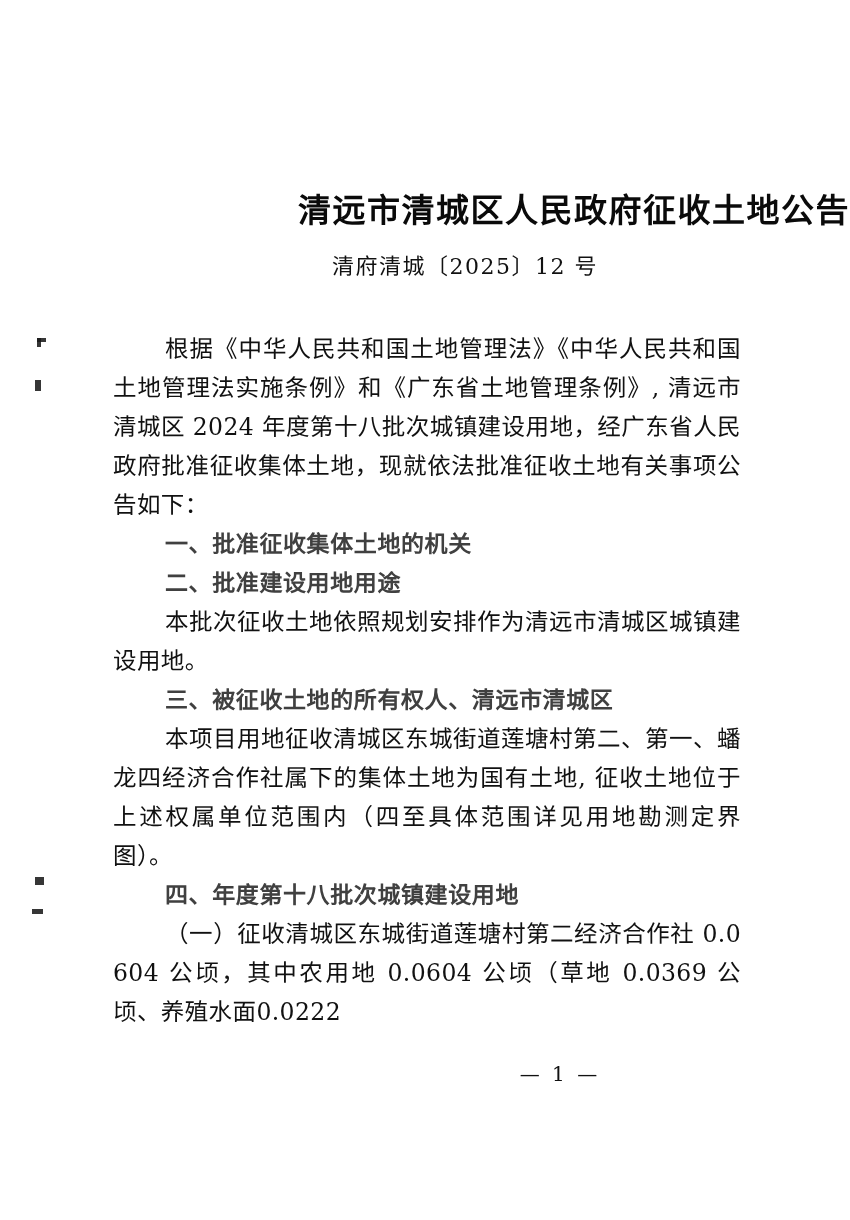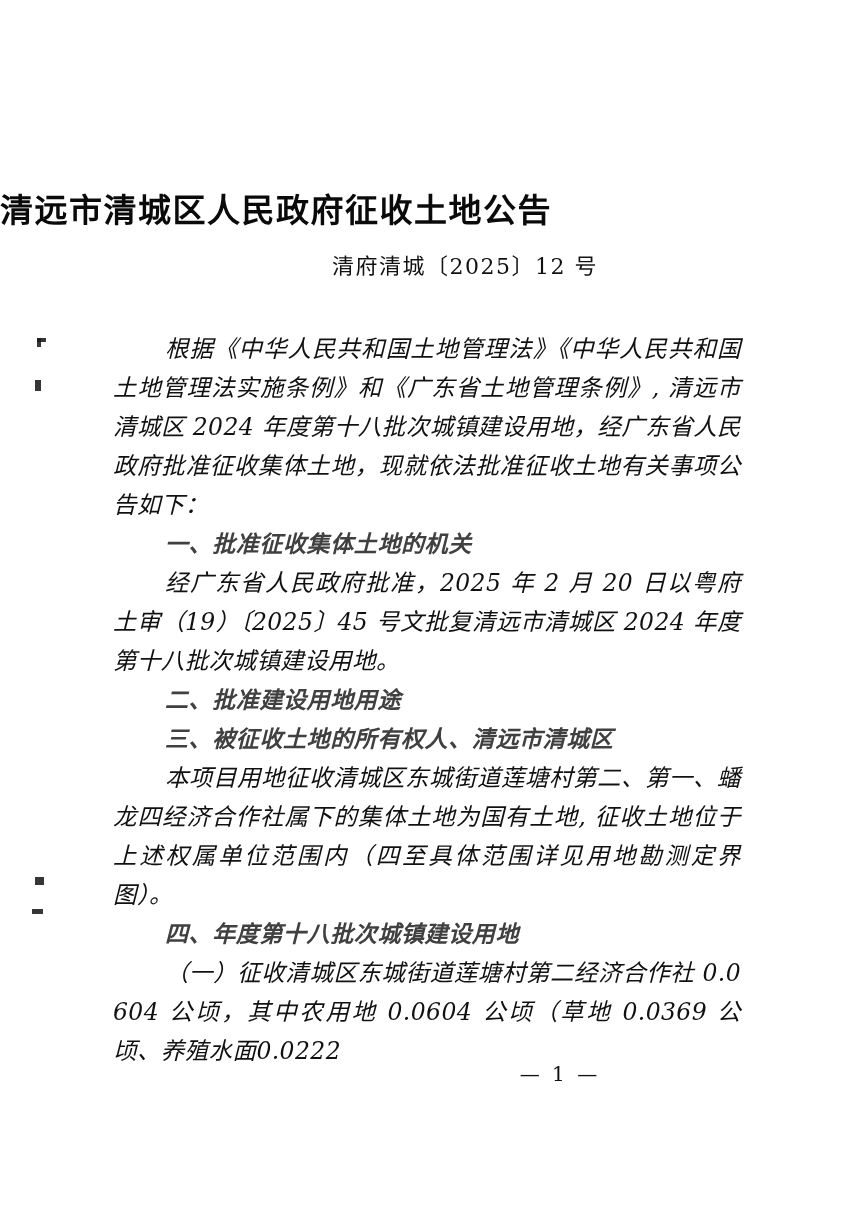--- a/index.html
+++ b/index.html
@@ -26,21 +26,21 @@
     height: 1220px;
     background: #ffffff;
   }
 
   
   .doc-title {
     position: absolute;
     left: 0;
     top: 167px;
     width: 850px;
-    text-align: left;
+    text-align: right;
     font-family: "DejaVu Serif", "Liberation Serif", serif;
     font-weight: 700;
     font-size: 33px;
     letter-spacing: 1.5px;
     line-height: 44px;
     color: #0a0a0a;
   }
 
   
   .doc-number {
@@ -55,21 +55,20 @@
     color: #111111;
     margin-left: 40px;
   }
 
   
   .body-block {
     position: absolute;
     left: 113px;
     top: 330px;
     width: 628px;
-    font-style: italic;
   }
 
   .para {
     font-size: 23.5px;
     line-height: 39px;
     text-align: justify;
     text-justify: inter-ideograph;
     text-indent: 52px;
     letter-spacing: 0.4px;
     margin: 0;
@@ -125,24 +124,24 @@
   <h1 class="doc-title">清远市清城区人民政府征收土地公告</h1>
 
   <div class="doc-number">清府清城〔2025〕12 号</div>
 
   <div class="body-block">
 
     <p class="para">根据《中华人民共和国土地管理法》《中华人民共和国土地管理法实施条例》和《广东省土地管理条例》, 清远市清城区 2024 年度第十八批次城镇建设用地，经广东省人民政府批准征收集体土地，现就依法批准征收土地有关事项公告如下：</p>
 
     <p class="heading">一、批准征收集体土地的机关</p>
 
-    <p class="para">经广东省人民政府批准，2025 年 2 月 20 日以粤府土审（19）〔2025〕45 号文批复清远市清城区 2024 年度第十八批次城镇建设用地。</p>
 
     <p class="heading">二、批准建设用地用途</p>
 
+    <p class="para">本批次征收土地依照规划安排作为清远市清城区城镇建设用地。</p>
 
     <p class="heading">三、被征收土地的所有权人、清远市清城区</p>
 
     <p class="para">本项目用地征收清城区东城街道莲塘村第二、第一、蟠龙四经济合作社属下的集体土地为国有土地, 征收土地位于上述权属单位范围内（四至具体范围详见用地勘测定界图）。</p>
 
     <p class="heading">四、年度第十八批次城镇建设用地</p>
 
     <p class="para">（一）征收清城区东城街道莲塘村第二经济合作社 0.0604 公顷，其中农用地 0.0604 公顷（草地 0.0369 公顷、养殖水面0.0222</p>
 
   </div>

